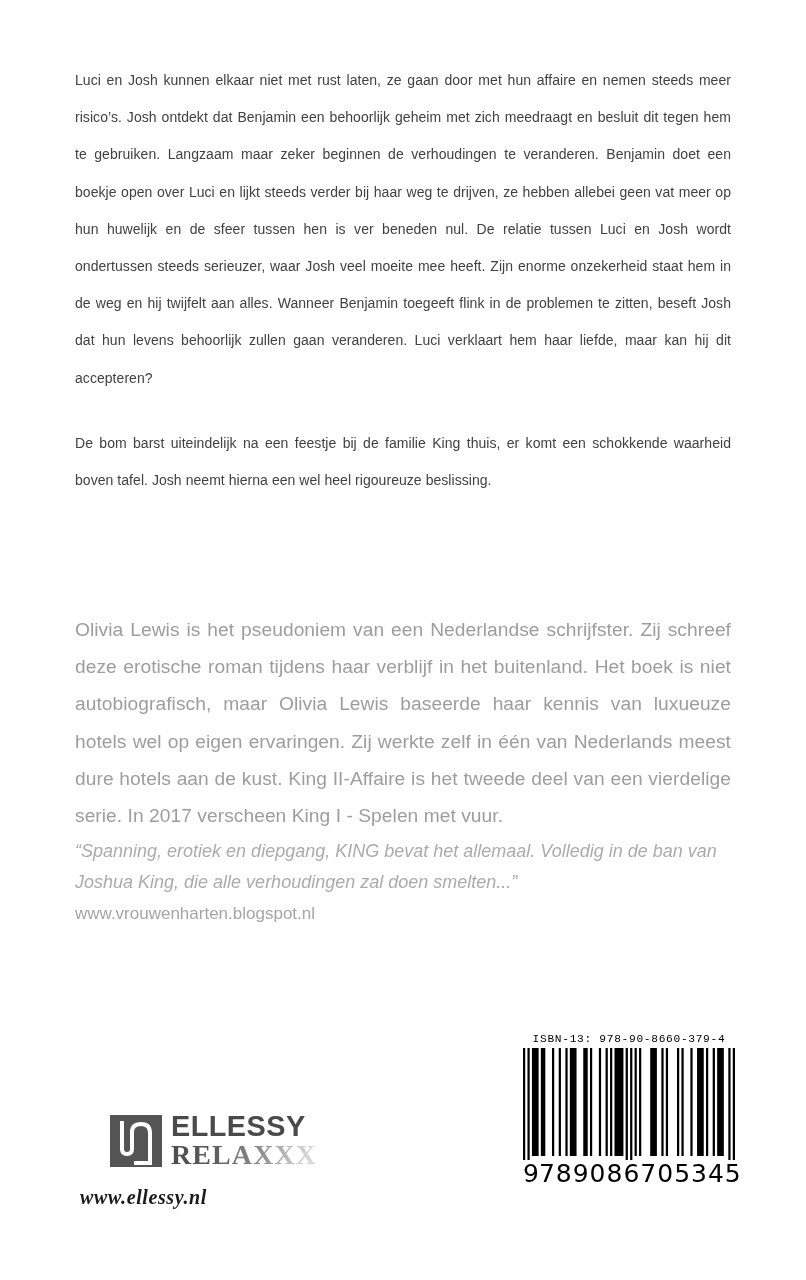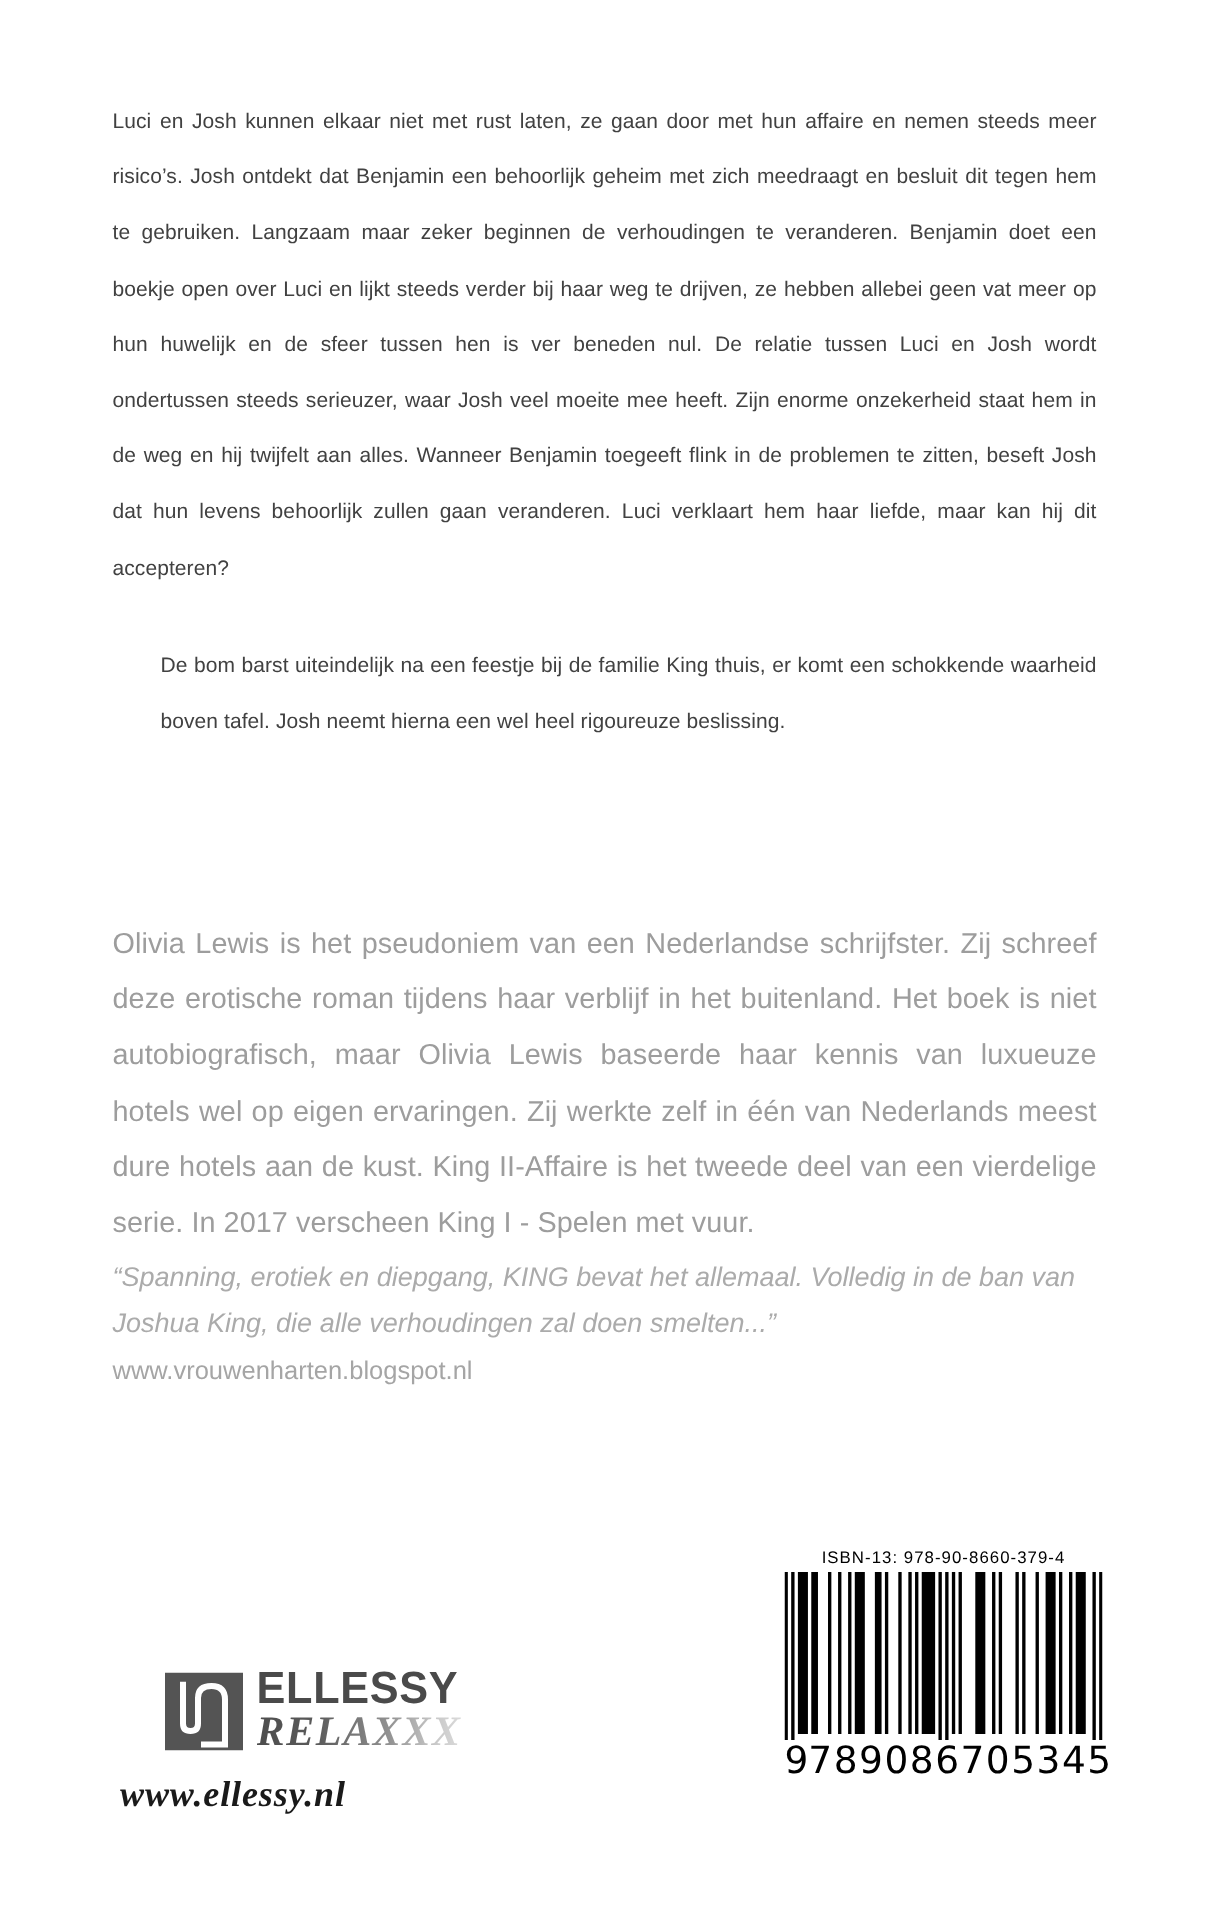--- a/index.html
+++ b/index.html
@@ -32,21 +32,21 @@
   .blurb-p {
     margin: 0 0 28px 0;
     font-size: 14px;
     line-height: 37.2px;
     color: #414141;
     text-align: justify;
     text-justify: inter-word;
     letter-spacing: 0.05px;
     font-weight: 400;
   }
-  .blurb-p:last-child { margin-bottom: 0; margin-left: 32px; }
+  .blurb-p:last-child { margin-bottom: 0; }
 
   .bio-block {
     position: absolute;
     left: 75px;
     top: 611px;
     width: 656px;
   }
   .bio-p {
     margin: 0;
     font-size: 19.2px;
@@ -110,52 +110,51 @@
     font-size: 30px;
     line-height: 29px;
     letter-spacing: 0.5px;
     color: #4a4a4a;
     transform: scaleX(0.96);
     transform-origin: left center;
   }
   .logo-relaxxx {
     font-family: "Liberation Serif", serif;
     font-weight: bold;
-    font-style: italic;
     font-size: 28px;
     line-height: 28px;
     letter-spacing: 1.1px;
     background: linear-gradient(to right, #4d4d4d 0%, #5a5a5a 28%, #8f8f8f 62%, #c8c8c8 85%, #dedede 100%);
     -webkit-background-clip: text;
     background-clip: text;
     color: transparent;
     -webkit-text-fill-color: transparent;
     margin-top: 1px;
   }
   .logo-url {
     font-family: "Liberation Serif", serif;
     font-weight: bold;
     font-style: italic;
-    font-size: 24px;
+    font-size: 20px;
     line-height: 28px;
     letter-spacing: 0.6px;
     color: #1a1a1a;
     margin-top: 14px;
     margin-left: 2px;
   }
 
   
   .barcode-area {
     position: absolute;
     left: 523px;
     top: 1033px;
     width: 212px;
   }
   .isbn-text {
-    font-family: Liberation Sans, sans-serif;
+    font-family: Liberation Mono, monospace;
     font-size: 11.2px;
     letter-spacing: 0.7px;
     color: #000000;
     text-align: center;
     margin-bottom: 3px;
     white-space: nowrap;
   }
   .barcode-bars {
     height: 112px;
     width: 100%;

